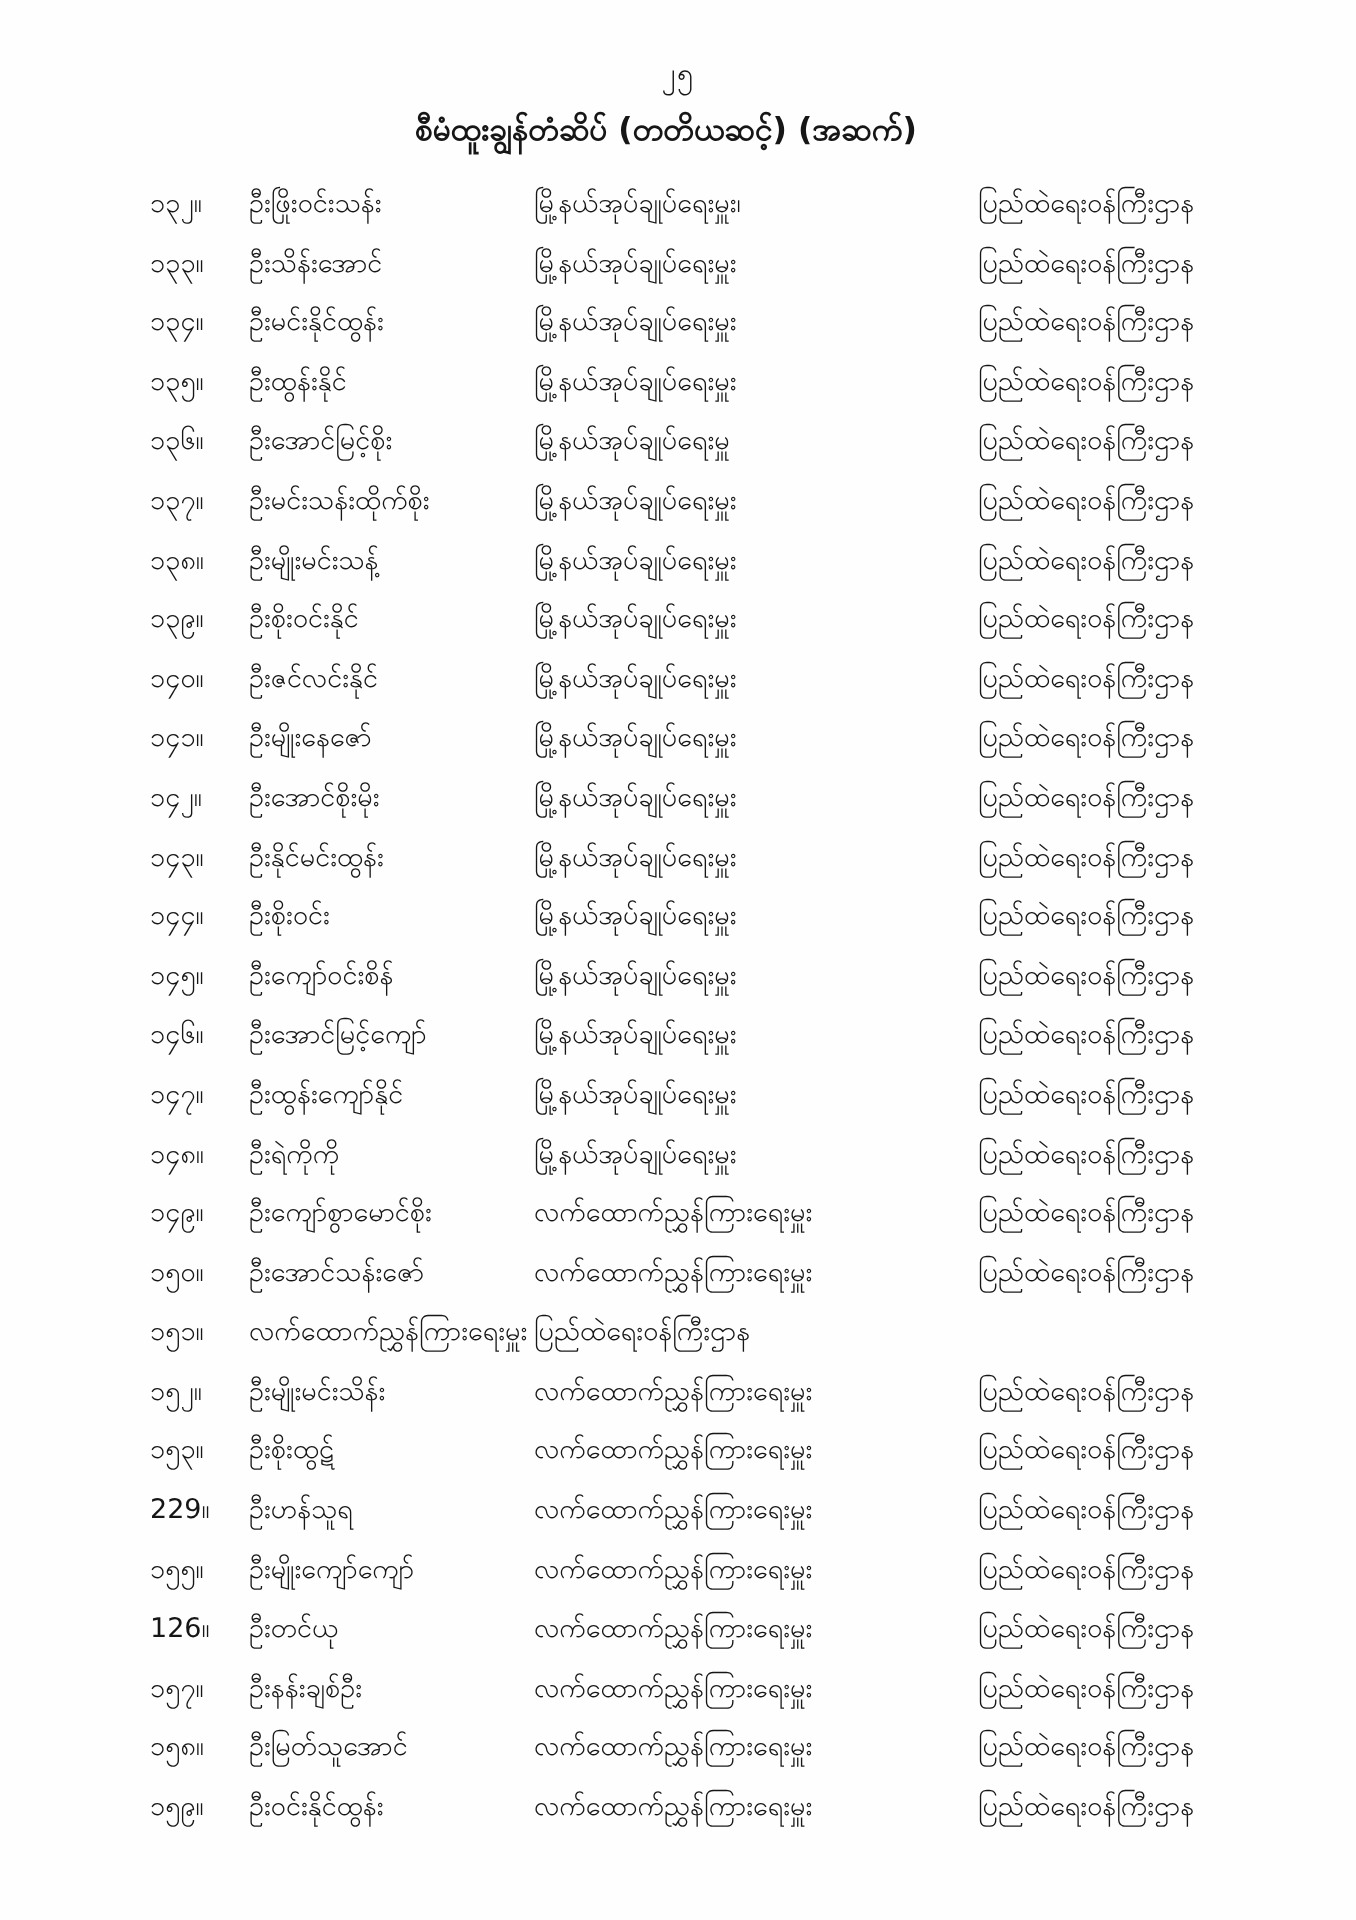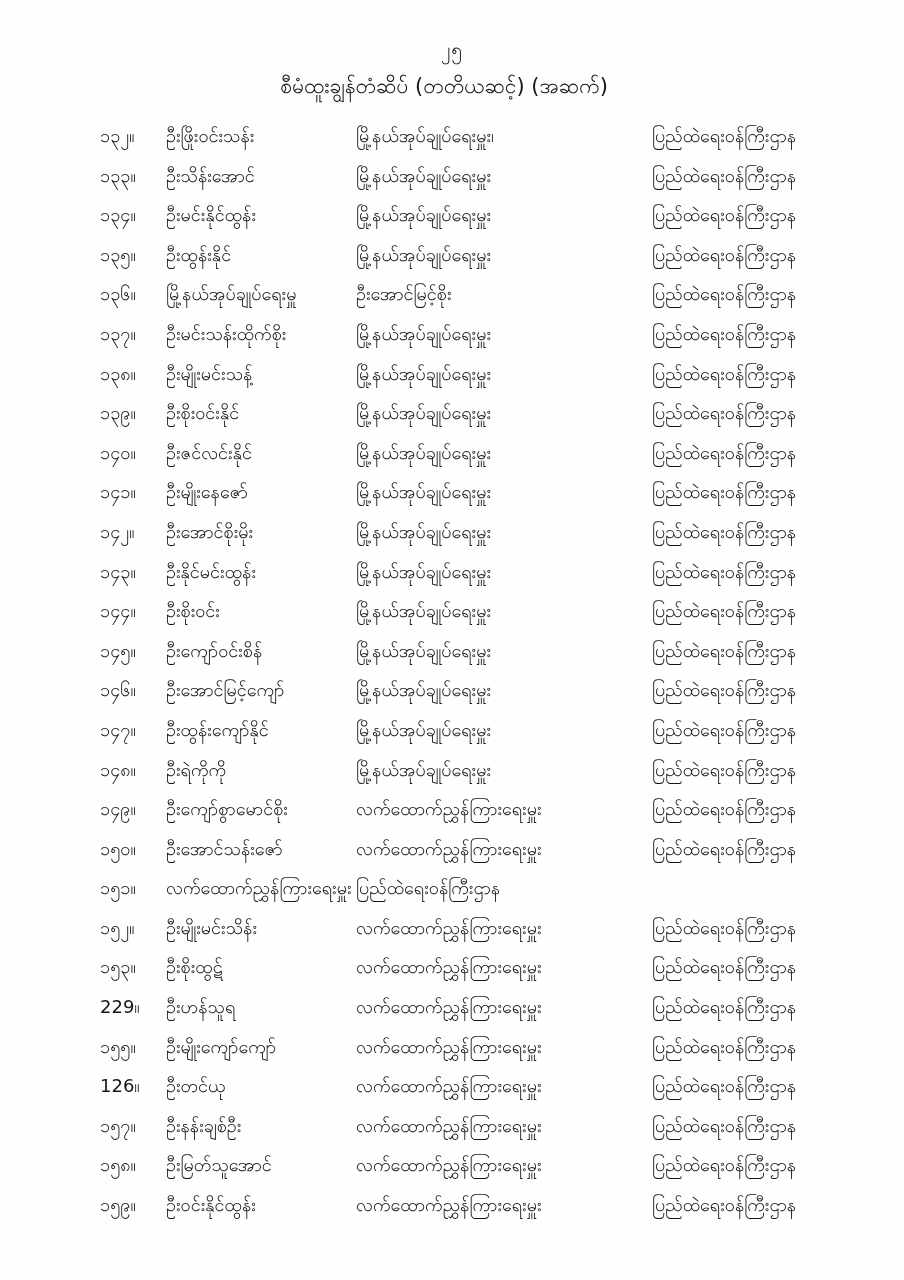--- a/index.html
+++ b/index.html
@@ -22,21 +22,21 @@
     text-align: center;
     padding-top: 36px;
     font-size: 19px;
     line-height: 26px;
     letter-spacing: 1px;
   }
   .title {
     margin: 8px 16px 0 0;
     text-align: center;
     font-size: 21px;
-    font-weight: normal;
+    font-weight: bold;
     line-height: 32px;
   }
   .rows {
     margin-top: 14px;
     padding-left: 100px;
     padding-right: 50px;
   }
   .row {
     display: grid;
     grid-template-columns: 66px 190px 296px 1fr;
@@ -79,22 +79,22 @@
         <span class="cell ministry">ပြည်ထဲရေးဝန်ကြီးဌာန</span>
       </div>
       <div class="row">
         <span class="cell no">၁၃၅။</span>
         <span class="cell name">ဦးထွန်းနိုင်</span>
         <span class="cell pos">မြို့နယ်အုပ်ချုပ်ရေးမှူး</span>
         <span class="cell ministry">ပြည်ထဲရေးဝန်ကြီးဌာန</span>
       </div>
       <div class="row">
         <span class="cell no">၁၃၆။</span>
+        <span class="cell name">ဦးအောင်မြင့်စိုး</span>
         <span class="cell pos">မြို့နယ်အုပ်ချုပ်ရေးမှူ</span>
-        <span class="cell name">ဦးအောင်မြင့်စိုး</span>
         <span class="cell ministry">ပြည်ထဲရေးဝန်ကြီးဌာန</span>
       </div>
       <div class="row">
         <span class="cell no">၁၃၇။</span>
         <span class="cell name">ဦးမင်းသန်းထိုက်စိုး</span>
         <span class="cell pos">မြို့နယ်အုပ်ချုပ်ရေးမှူး</span>
         <span class="cell ministry">ပြည်ထဲရေးဝန်ကြီးဌာန</span>
       </div>
       <div class="row">
         <span class="cell no">၁၃၈။</span>

